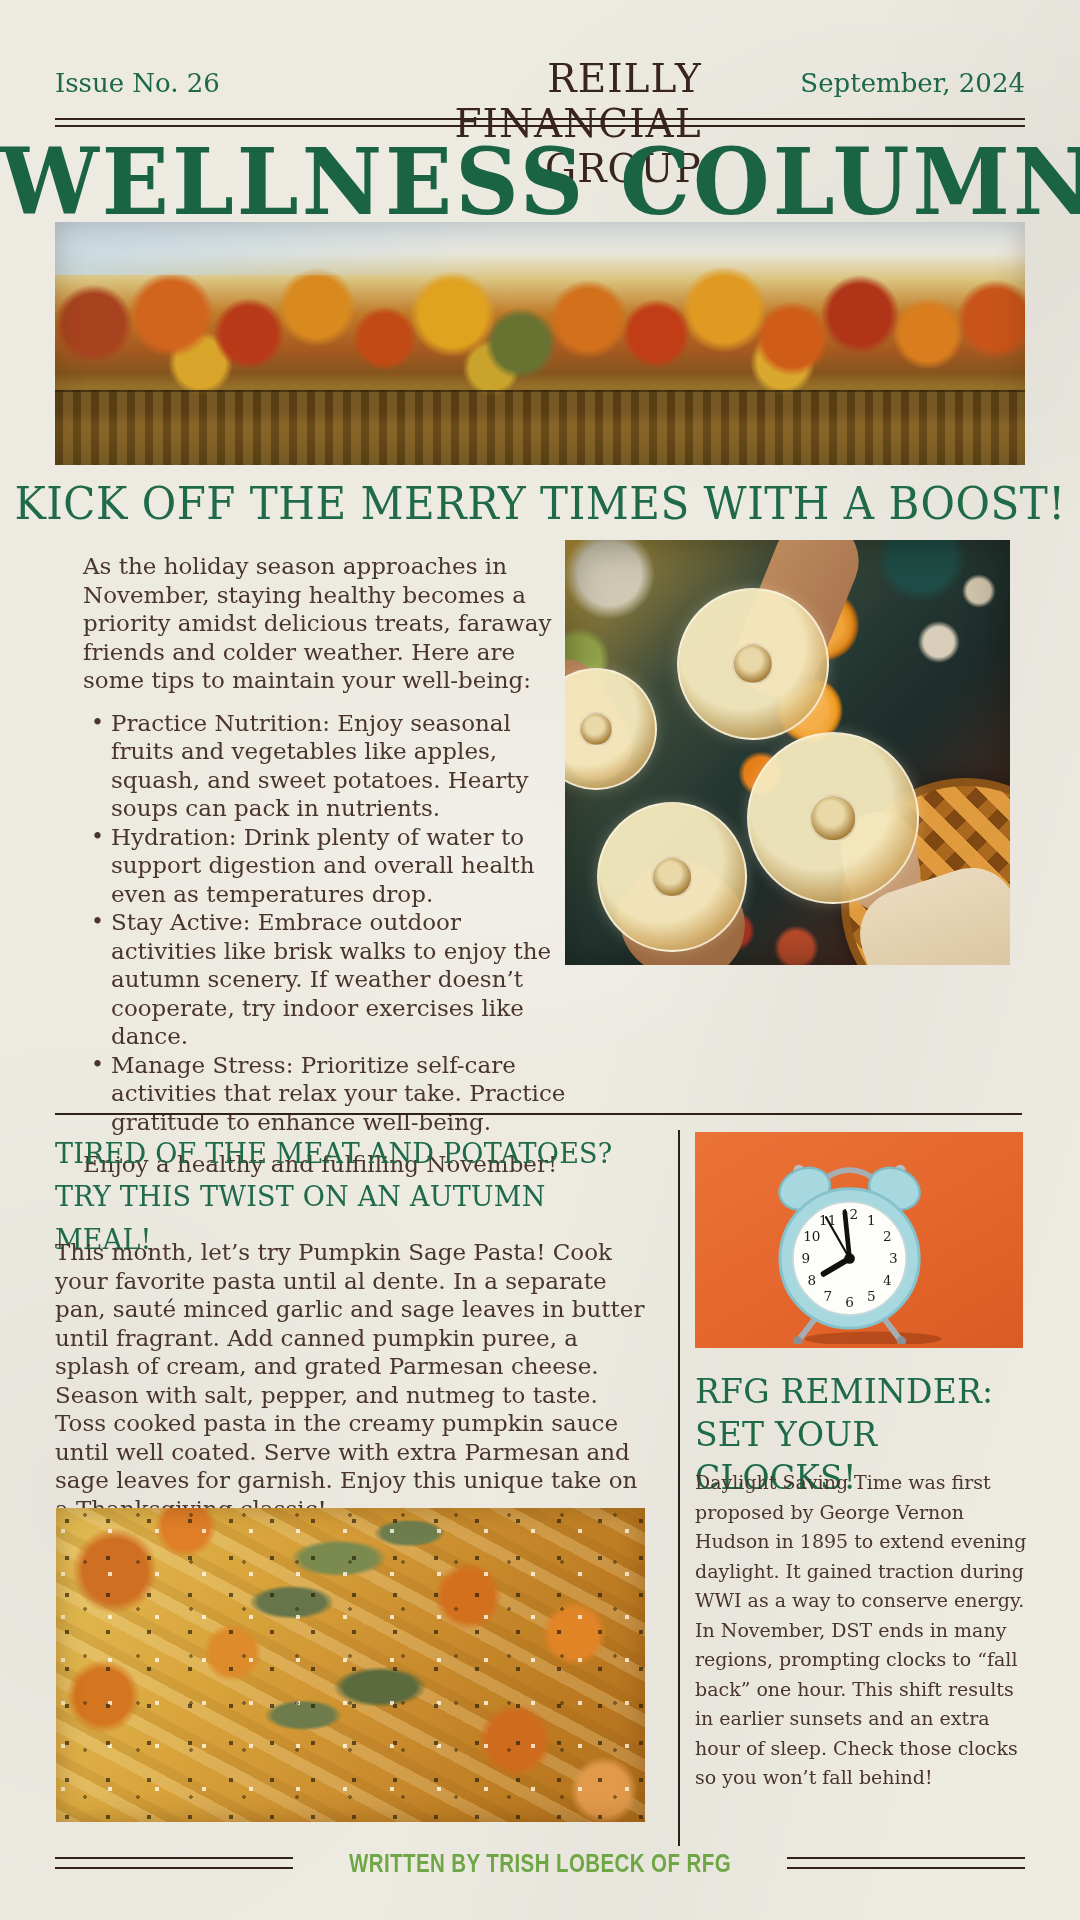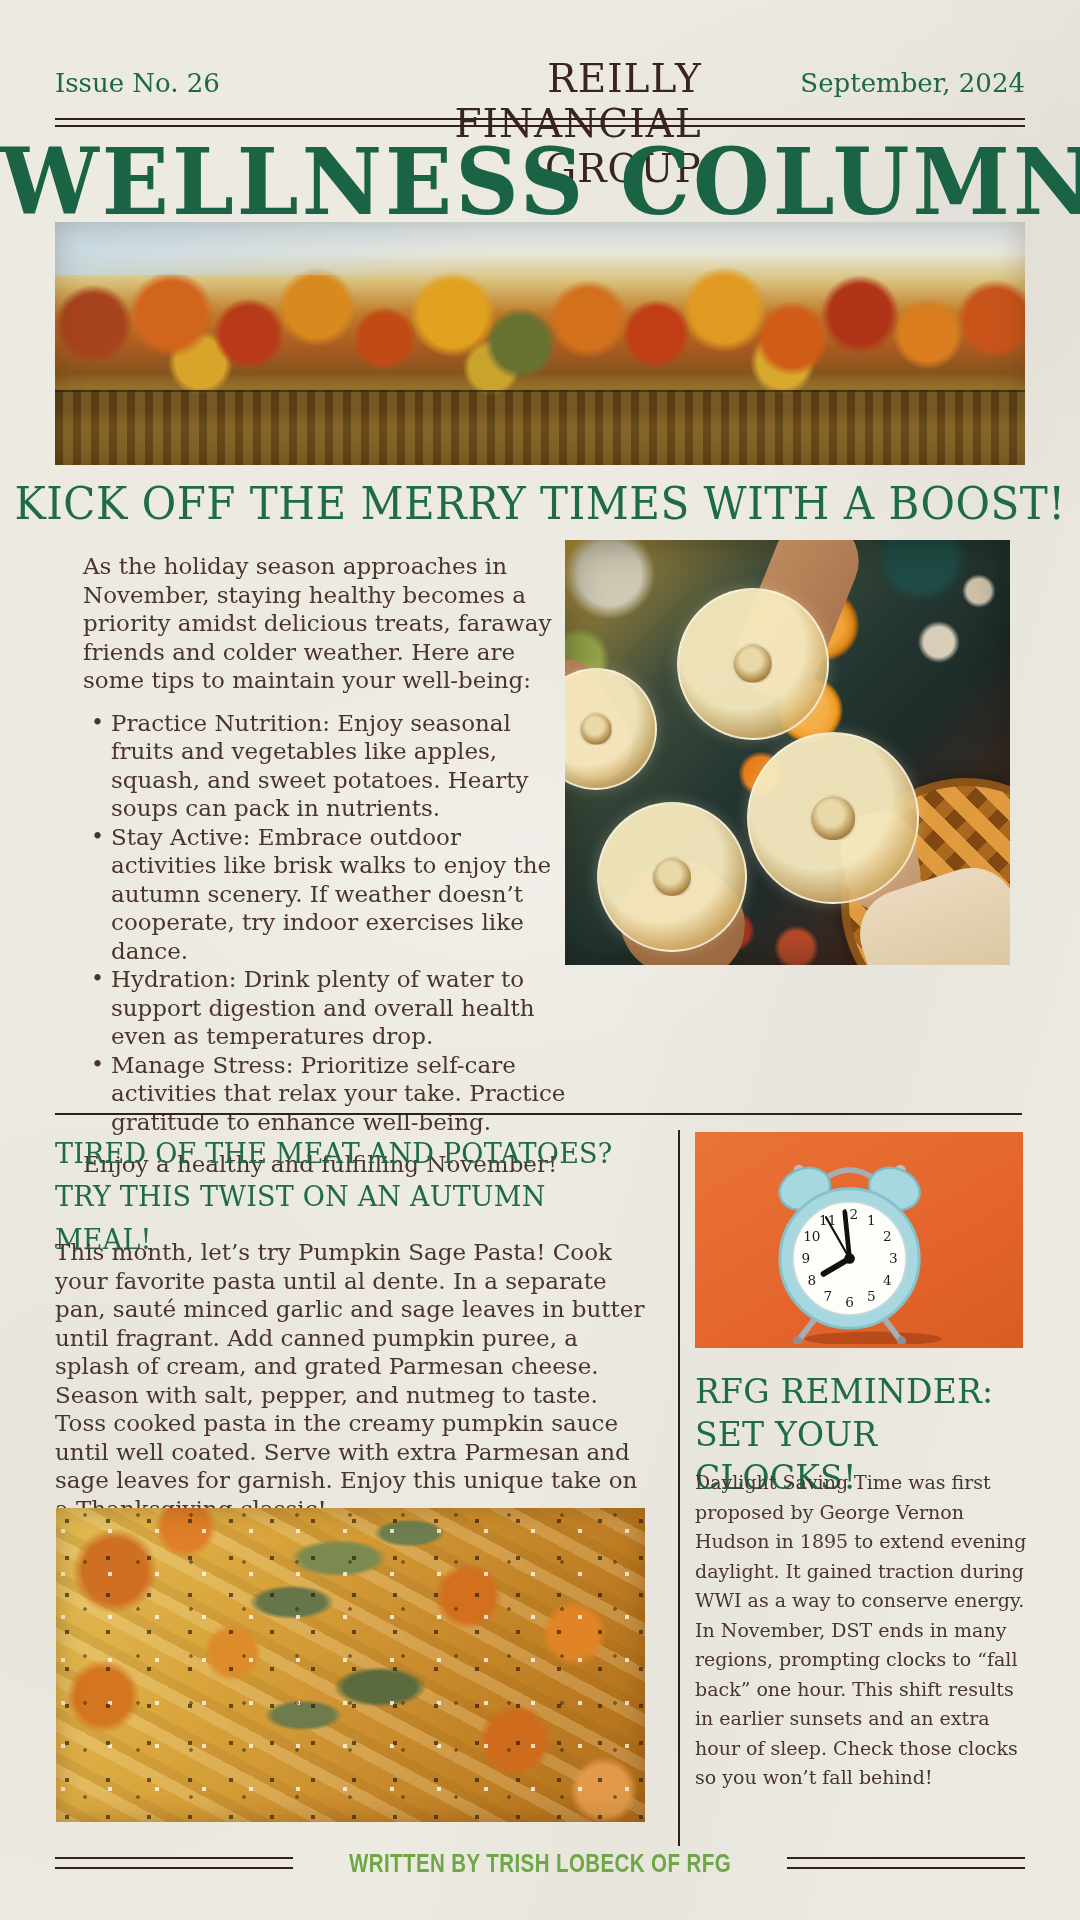--- a/index.html
+++ b/index.html
@@ -181,22 +181,22 @@
   <div class="page-title">WELLNESS COLUMN</div>
 
   <div class="photo-trees"></div>
 
   <div class="headline-1">KICK OFF THE MERRY TIMES WITH A BOOST!</div>
 
   <div class="col-left-1">
     <p>As the holiday season approaches in November, staying healthy becomes a priority amidst delicious treats, faraway friends and colder weather. Here are some tips to maintain your well-being:</p>
     <ul class="tips-list">
         <li>Practice Nutrition: Enjoy seasonal fruits and vegetables like apples, squash, and sweet potatoes. Hearty soups can pack in nutrients.</li>
+        <li>Hydration: Drink plenty of water to support digestion and overall health even as temperatures drop.</li>
         <li>Stay Active: Embrace outdoor activities like brisk walks to enjoy the autumn scenery. If weather doesn’t cooperate, try indoor exercises like dance.</li>
-        <li>Hydration: Drink plenty of water to support digestion and overall health even as temperatures drop.</li>
         <li>Manage Stress: Prioritize self-care activities that relax your take. Practice gratitude to enhance well-being.</li>
       </ul>
     <p class="outro-line">Enjoy a healthy and fulfilling November!</p>
   </div>
 
   <div class="photo-toast">
     <div class="pie-shape"></div>
     <div class="arm-1"></div>
     <div class="arm-2"></div>
     <div class="arm-3"></div>

